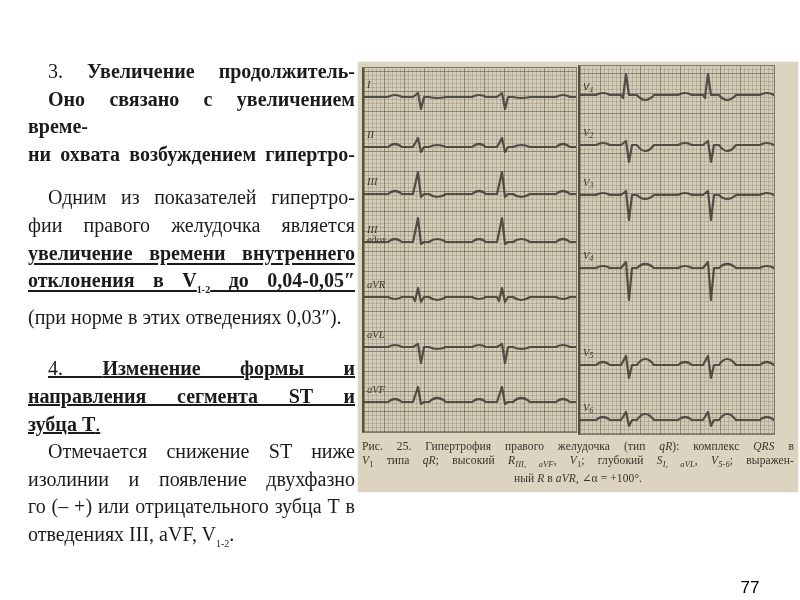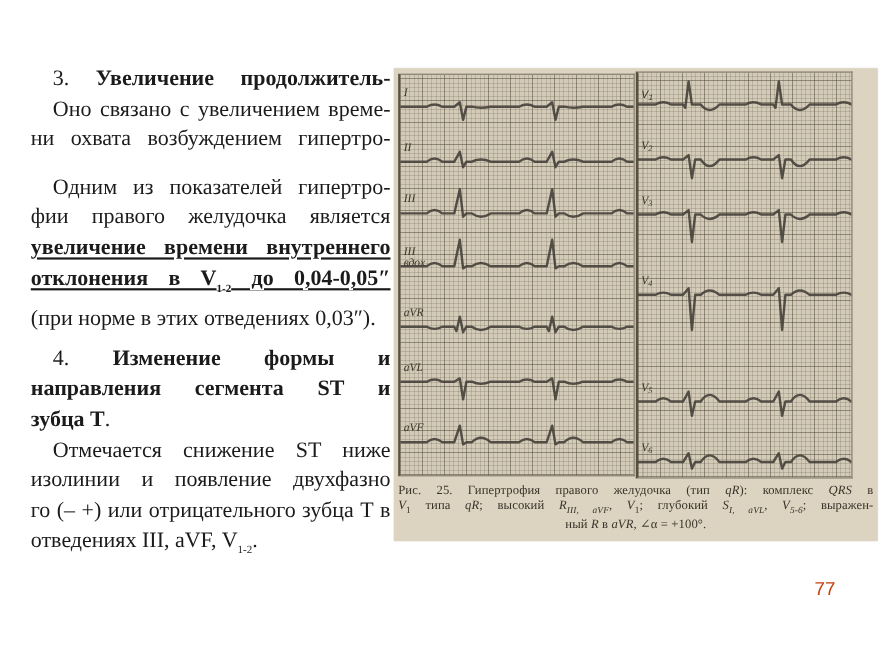--- a/index.html
+++ b/index.html
@@ -40,44 +40,44 @@
   .lead-label .lsub{font-size:7.5px;vertical-align:-2px;font-style:italic;}
 
   #caption{position:absolute;left:4px;right:4px;top:378px;
            font-size:11.5px;line-height:13.8px;color:#39342a;letter-spacing:.1px;}
   .cl{text-align:left;}
   .cl.j{text-align:justify;text-align-last:justify;}
   .cl.c{text-align:center;}
   .csb{font-size:8.5px;vertical-align:-3px;}
 
   
-  #pageno{position:absolute;left:718px;top:526px;width:64px;text-align:center;
-          font:17px "Liberation Sans","DejaVu Sans",sans-serif;color:#c2410c;}
+  #pageno{position:absolute;left:718px;top:578px;width:64px;text-align:center;
+          font:17px "Liberation Sans","DejaVu Sans",sans-serif;color:#000000;}
 </style>
 </head>
 <body>
 
 <div class="page">
 
   <div id="article">
       <div class="para" style="margin-top: 0px;">
         <div class="tl j ind"><span>3. </span><span class="b">Увеличение продолжитель-</span></div>
       </div>
-      <div class="para" style="margin-top: 0px;">
+      <div class="para" style="margin-top: 0px; font-weight: bold;">
         <div class="tl j ind"><span>Оно связано с увеличением време-</span></div>
         <div class="tl j"><span>ни охвата возбуждением гипертро-</span></div>
       </div>
       <div class="para" style="margin-top: 16px;">
         <div class="tl j ind"><span>Одним из показателей гипертро-</span></div>
         <div class="tl j"><span>фии правого желудочка является</span></div>
         <div class="tl j ul"><span class="b">увеличение времени внутреннего</span></div>
         <div class="tl j ul"><span class="b">отклонения в V</span><span class="b sb">1-2</span><span class="b"> до 0,04-0,05″</span></div>
         <div class="tl"><span>(при норме в этих отведениях 0,03″).</span></div>
       </div>
-      <div class="para" style="margin-top: 9px;">
+      <div class="para" style="margin-top: 24px; text-decoration: underline;">
         <div class="tl j ind"><span>4. </span><span class="b">Изменение формы и</span></div>
         <div class="tl j"><span class="b">направления сегмента ST и</span></div>
         <div class="tl"><span class="b">зубца Т</span><span>.</span></div>
       </div>
       <div class="para" style="margin-top: 0px;">
         <div class="tl j ind"><span>Отмечается снижение ST ниже</span></div>
         <div class="tl j"><span>изолинии и появление двухфазно</span></div>
         <div class="tl j"><span>го (– +) или отрицательного зубца Т в</span></div>
         <div class="tl"><span>отведениях III, aVF, V</span><span class="sb">1-2</span><span>.</span></div>
       </div>

